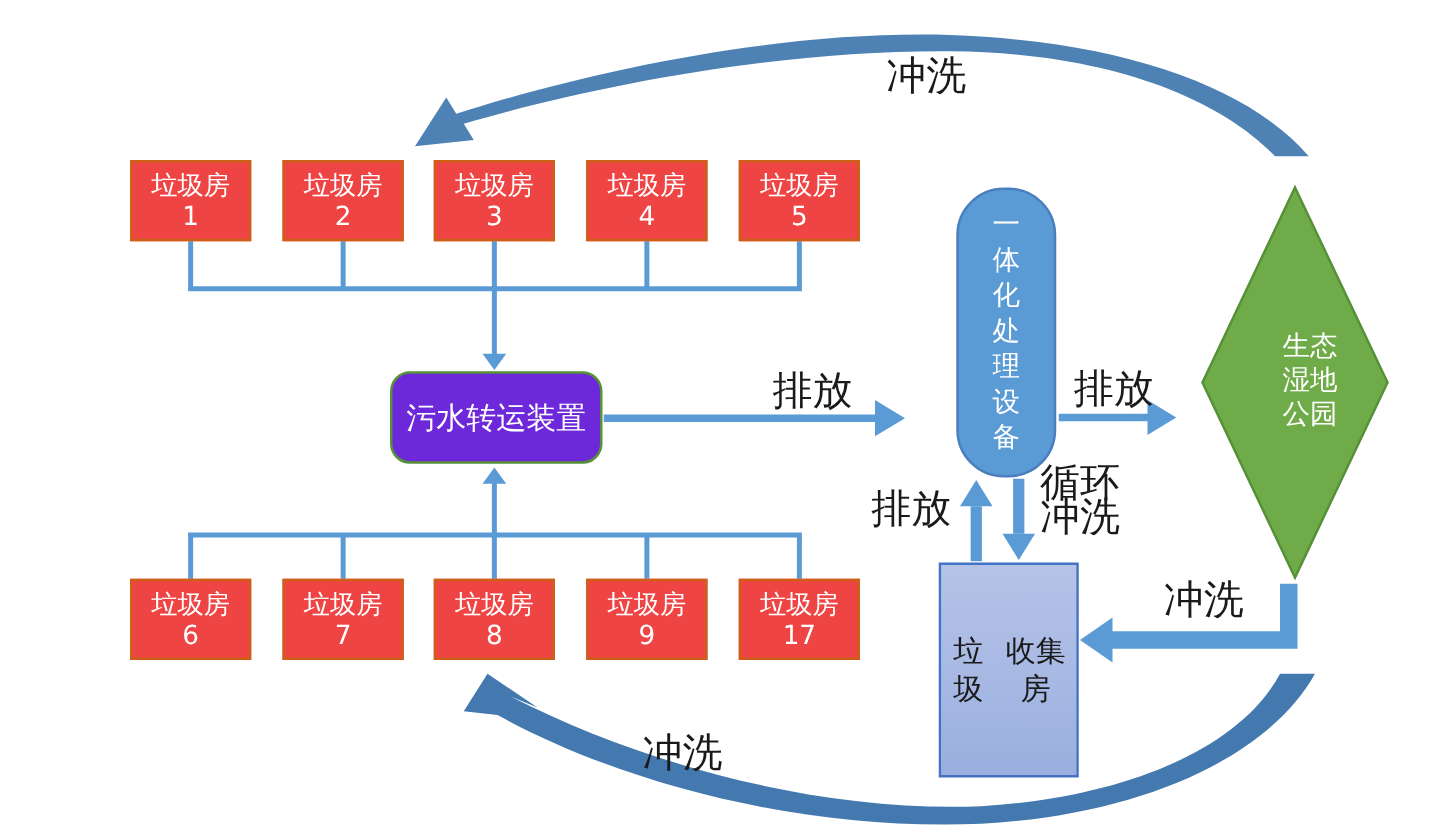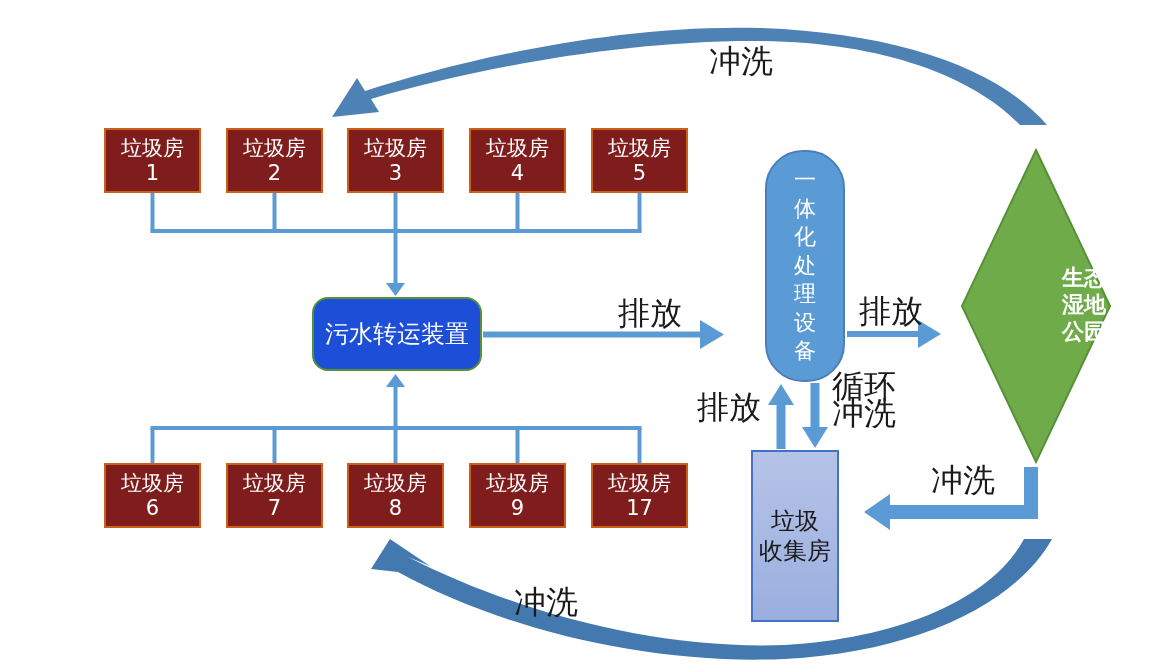--- a/index.html
+++ b/index.html
@@ -3,49 +3,49 @@
 <meta charset="utf-8">
 <style>
   html,body{margin:0;padding:0;background:#ffffff;}
   #stage{
     position:relative;width:1157px;height:672px;background:#ffffff;overflow:hidden;
     font-family:"DejaVu Sans","Liberation Sans",sans-serif;
   }
   #arrow-layer{position:absolute;left:0;top:0;width:1157px;height:672px;}
   .gbox{
     position:absolute;width:97px;height:65px;
-    background:#7f1d1d;border:2px solid #CD5F17;box-sizing:border-box;
+    background:#ef4444;border:2px solid #CD5F17;box-sizing:border-box;
     color:#ffffff;display:flex;flex-direction:column;align-items:center;justify-content:center;
     font-size:21px;line-height:25px;font-weight:500;text-align:center;
   }
   .gbox .num{font-size:21px;line-height:24px;}
   .row-top{top:128px;}
   .row-bottom{top:463px;}
   #transfer-box{
     position:absolute;left:312px;top:297px;width:170px;height:74px;box-sizing:border-box;
-    background:#1d4ed8;border:2px solid #569138;border-radius:16px;
+    background:#6d28d9;border:2px solid #569138;border-radius:16px;
     color:#fff;display:flex;align-items:center;justify-content:center;
     font-size:24px;font-weight:500;
   }
   #treatment-box{
     position:absolute;left:765px;top:150px;width:80px;height:232px;box-sizing:border-box;
     background:#5B9BD5;border:2px solid #4A7EBD;border-radius:38px;
     color:#fff;display:flex;flex-direction:column;align-items:center;justify-content:center;
     font-size:22px;line-height:28.5px;font-weight:500;text-align:center;
   }
   #collection-box{
-    position:absolute;left:751px;top:450px;width:88px;height:172px;box-sizing:border-box;
+    position:absolute;left:751px;top:450px;width:112px;height:172px;box-sizing:border-box;
     background:linear-gradient(180deg,#B6C3E8 0%,#9AAFDF 100%);
     border:2px solid #4472C4;
-    color:#1a1a1a;display:flex;flex-direction:column;align-items:center;justify-content:center;
+    color:#1a1a1a;display:flex;align-items:center;justify-content:center;
     font-size:24px;line-height:30px;font-weight:500;text-align:center;
   }
   #wetland-text{
-    position:absolute;left:1034px;top:264px;width:100px;
-    color:#ffffff;font-size:22px;line-height:27px;font-weight:700;text-align:center;
+    position:absolute;left:998px;top:264px;width:100px;
+    color:#ffffff;font-size:22px;line-height:27px;font-weight:400;text-align:center;
   }
   .flow-label{
     position:absolute;transform:translate(-50%,-50%);
     color:#1a1a1a;font-size:32px;line-height:27px;font-weight:500;text-align:center;white-space:nowrap;
   }
 </style>
 </head>
 <body>
 
 <div id="stage">

